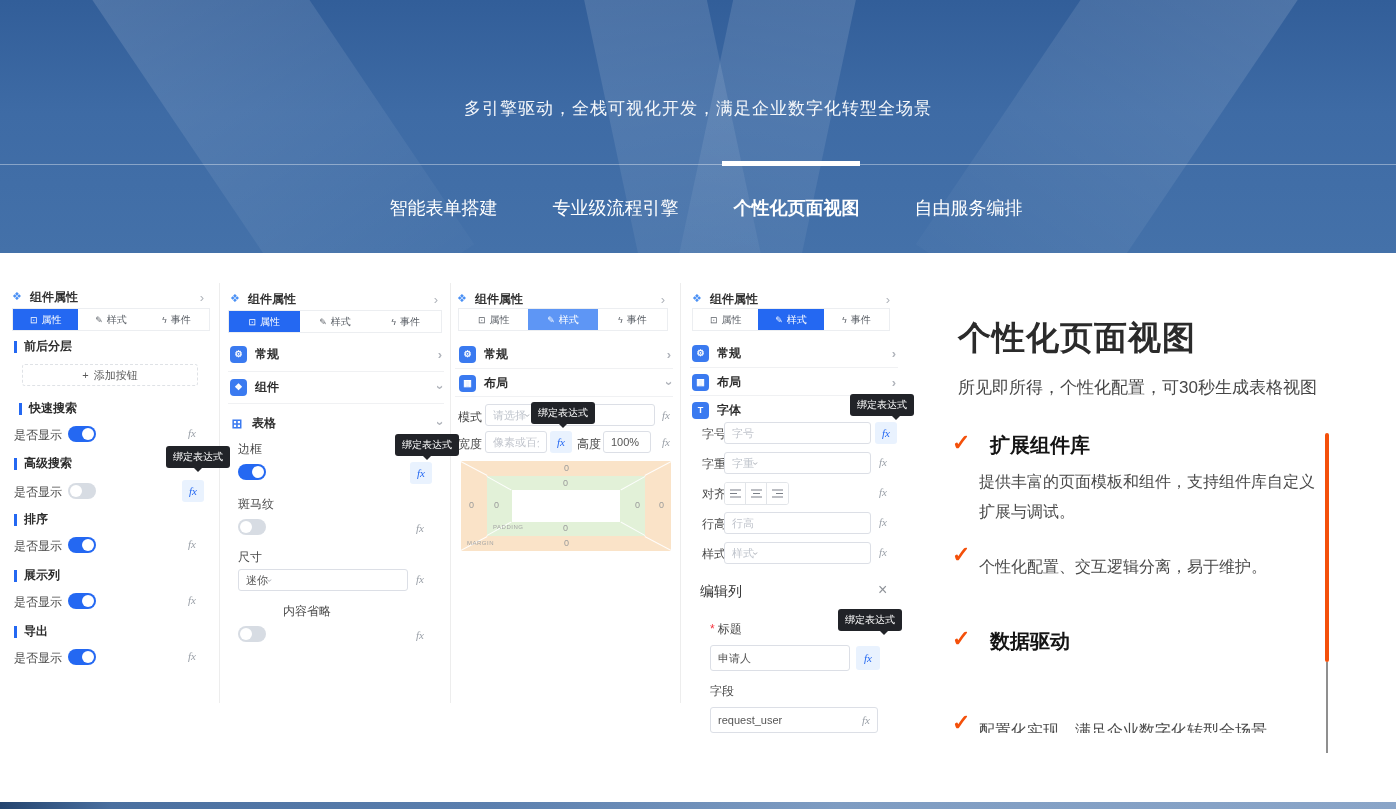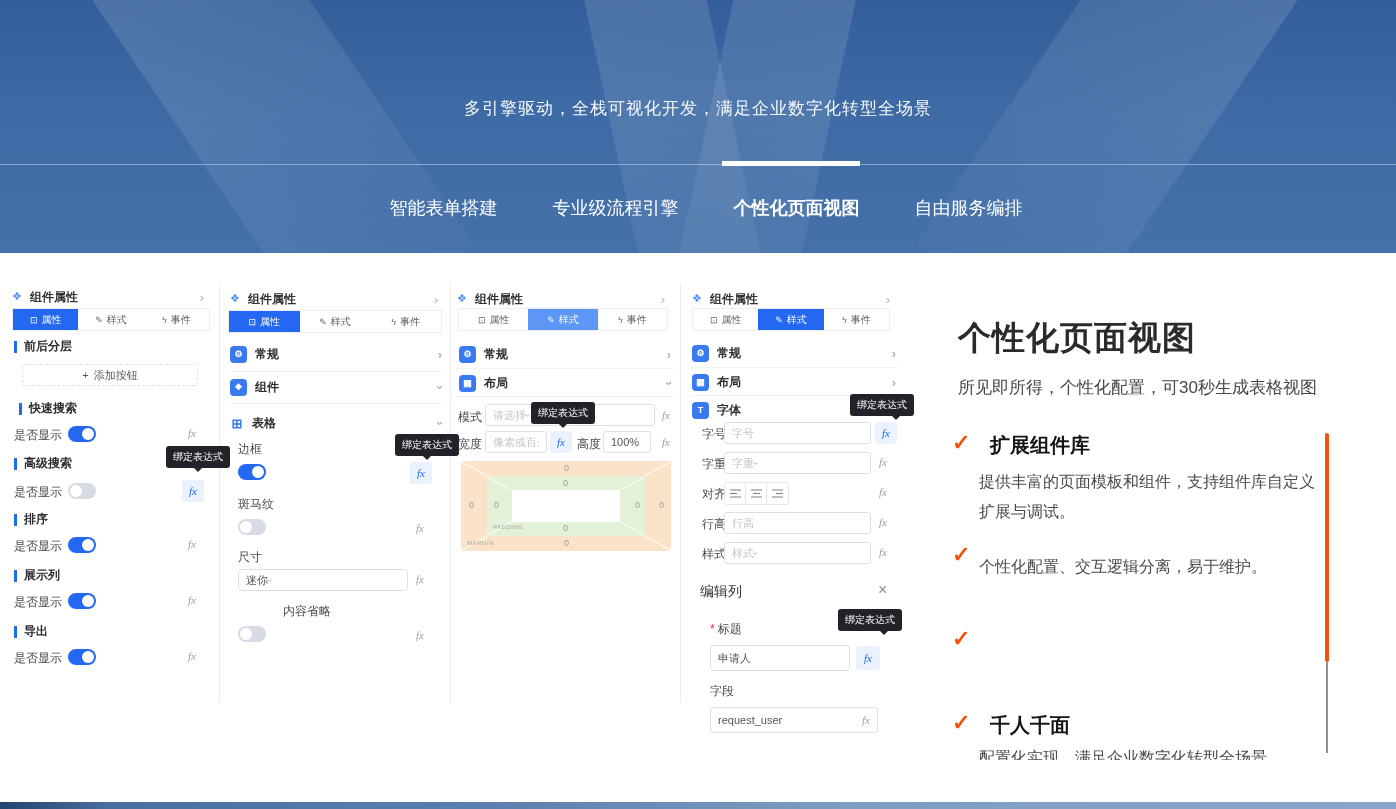--- a/index.html
+++ b/index.html
@@ -445,24 +445,24 @@
   <span class="ck">✓</span>
   <div class="ft">扩展组件库</div>
   <div class="fd">提供丰富的页面模板和组件，支持组件库自定义扩展与调试。</div>
 </div>
 <div class="feat" style="top:544px;">
   <span class="ck">✓</span>
   <div class="fd">个性化配置、交互逻辑分离，易于维护。</div>
 </div>
 <div class="feat" style="top:628px;">
   <span class="ck">✓</span>
+  <div class="ft">数据驱动</div>
 </div>
 <div class="feat" style="top:712px;">
   <span class="ck">✓</span>
-  <div class="ft">千人千面</div>
   <div class="clip" style="height:21px;">
     <div class="fd" style="margin-top:4px;">配置化实现，满足企业数字化转型全场景</div>
   </div>
 </div>
 
 <div class="track-orange"></div>
 <div class="track-gray"></div>
 
 <div class="bottom-bar"></div>
 

